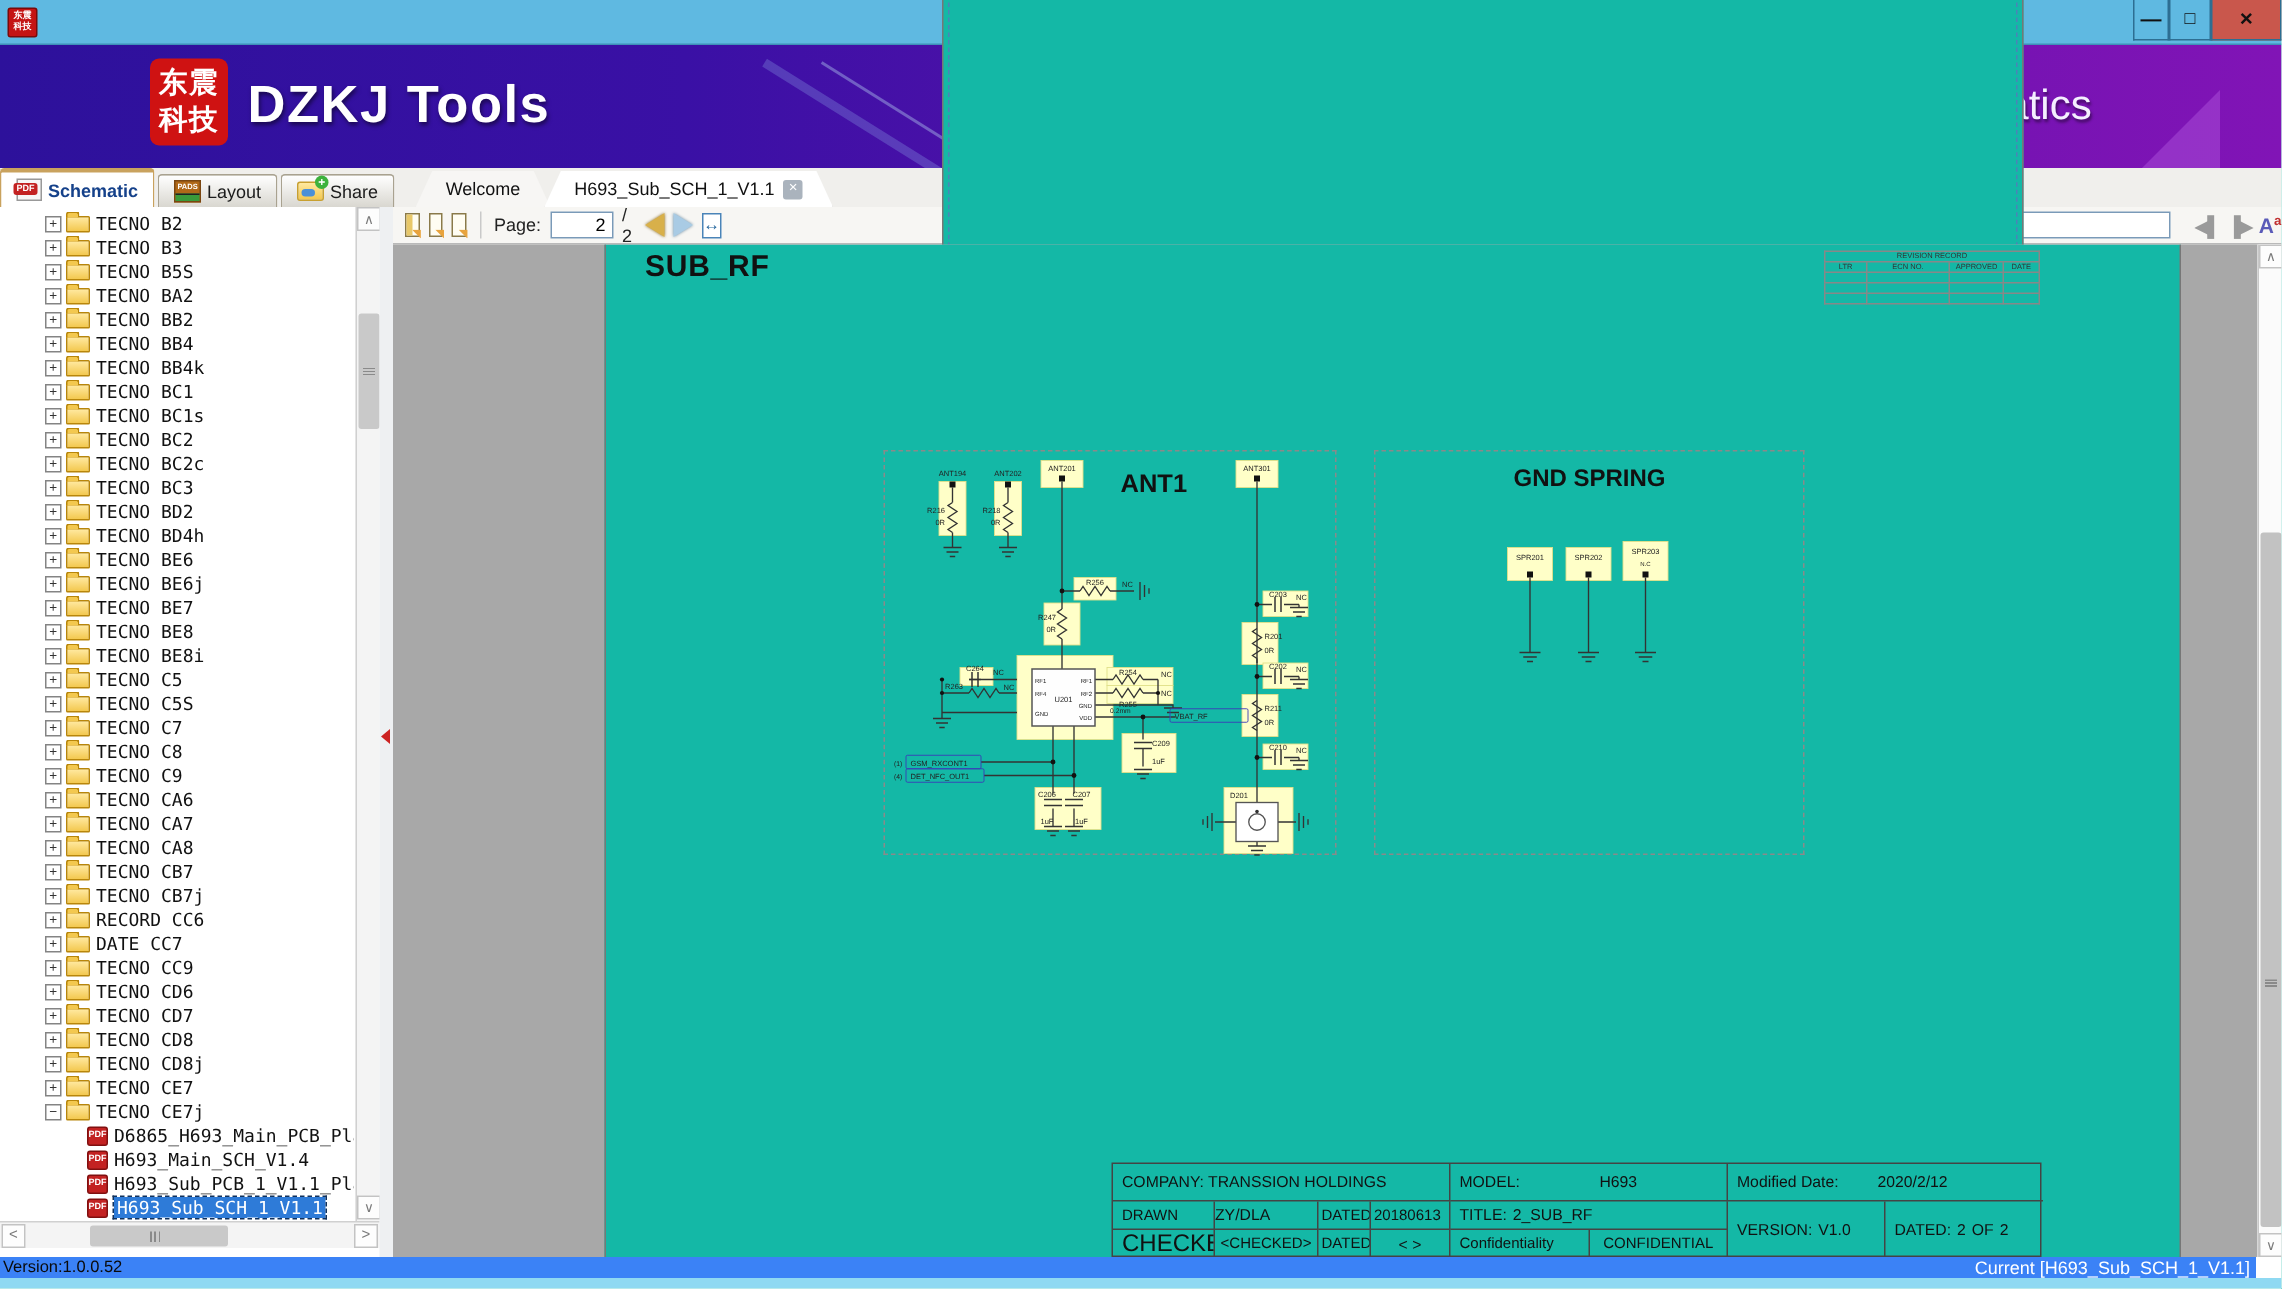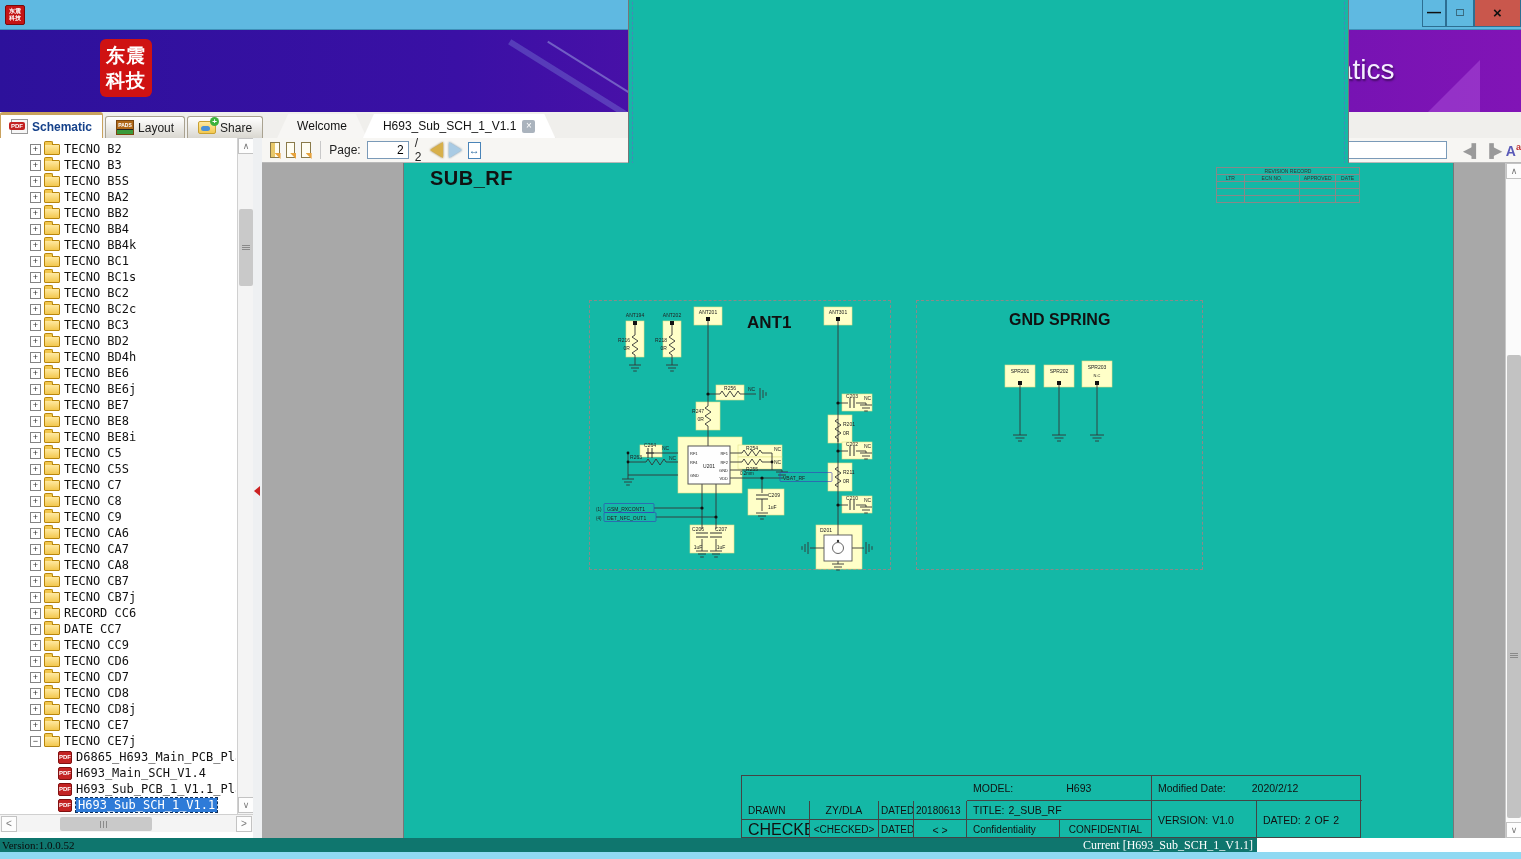--- a/index.html
+++ b/index.html
@@ -100,21 +100,21 @@
 
   
   .tblock { position:absolute; left:337px; top:612px; width:620px; height:63px; border:1px solid #444; font-size:10.5px; color:#111; }
   .cell { position:absolute; border-right:1px solid #444; border-bottom:1px solid #444; display:flex; align-items:center; padding-left:6px; gap:4px; overflow:hidden; }
   .nb { border-bottom:none; } .nr { border-right:none; }
 
   
   .rscroll { position:absolute; left:1505px; top:163px; width:16px; height:675px; background:#fbfbfb; border-left:1px solid #c8c8c8; }
 
   
-  .statusbar { position:absolute; left:0; top:838px; width:1257px; height:14px; background:#0f766e; font-family:Liberation Serif, serif; }
+  .statusbar { position:absolute; left:0; top:838px; width:1504px; height:14px; background:#3b82f6; font-family:Liberation Sans, sans-serif; }
   .statusbar .lefttxt { position:absolute; left:2px; top:1px; font-size:11px; color:#0a0a0a; }
   .statusbar .righttxt { position:absolute; right:4px; top:0px; font-size:12px; color:#fff; }
   .bottomstrip { position:absolute; left:0; top:852px; width:1521px; height:7px; background:#8fd9f2; }
 
   svg text { font-family:"Liberation Sans",sans-serif; fill:#222; }
 </style>
 </head>
 <body>
 
 <div class="titlebar">
@@ -124,20 +124,21 @@
   <div class="winbtn btn-max">□</div>
   <div class="winbtn btn-close">×</div>
 </div>
 
 <div class="banner">
   <div class="streak s1"></div>
   <div class="streak s2"></div>
   <div class="streak s3"></div>
   <div class="streak s4"></div>
   <div class="logo"><span>东震</span><br><span>科技</span></div>
+  <div class="appname">DZKJ Tools</div>
   <div class="tagline">Android + iPhone &amp; PCB Layout - Schematics</div>
 </div>
 
 <div class="tabbar">
   <div class="rtab active">
     <span class="pdficon">
         <span class="badge">PDF</span>
       </span>
     <span>Schematic</span>
   </div>
@@ -701,33 +702,36 @@
         <g font-size="5">
           <text x="103" y="72" text-anchor="middle">SPR201</text>
           <text x="142" y="72" text-anchor="middle">SPR202</text>
           <text x="180" y="68" text-anchor="middle">SPR203</text>
           <text x="180" y="76" text-anchor="middle" font-size="4">N.C</text>
         </g>
       </svg>
     </div>
 
     <div class="tblock">
+      <div class="cell" style="left:0;top:0;width:225px;height:25px">
+          <span>COMPANY: TRANSSION HOLDINGS</span>
+        </div>
       <div class="cell" style="left:225px;top:0;width:185px;height:25px">
           <span>MODEL:</span>
           <span style="margin-left:49px">H693</span>
         </div>
       <div class="cell nr" style="left:410px;top:0;width:210px;height:25px">
           <span>Modified Date:</span>
           <span style="margin-left:22px">2020/2/12</span>
         </div>
 
       <div class="cell" style="left:0;top:25px;width:68px;height:19px;font-size:10px">
           <span>DRAWN</span>
         </div>
-      <div class="cell" style="left:68px;top:25px;width:69px;height:19px;justify-content:center;padding-left:0">
+      <div class="cell" style="left:68px;top:25px;width:69px;height:19px;justify-content:flex-start;padding-left:0">
           <span>ZY/DLA</span>
         </div>
       <div class="cell" style="left:137px;top:25px;width:35px;height:19px;font-size:10px;padding-left:2px">
           <span>DATED</span>
         </div>
       <div class="cell" style="left:172px;top:25px;width:53px;height:19px;padding-left:2px;font-size:10px">
           <span>20180613</span>
         </div>
       <div class="cell" style="left:225px;top:25px;width:185px;height:19px">
           <span>TITLE:</span>

